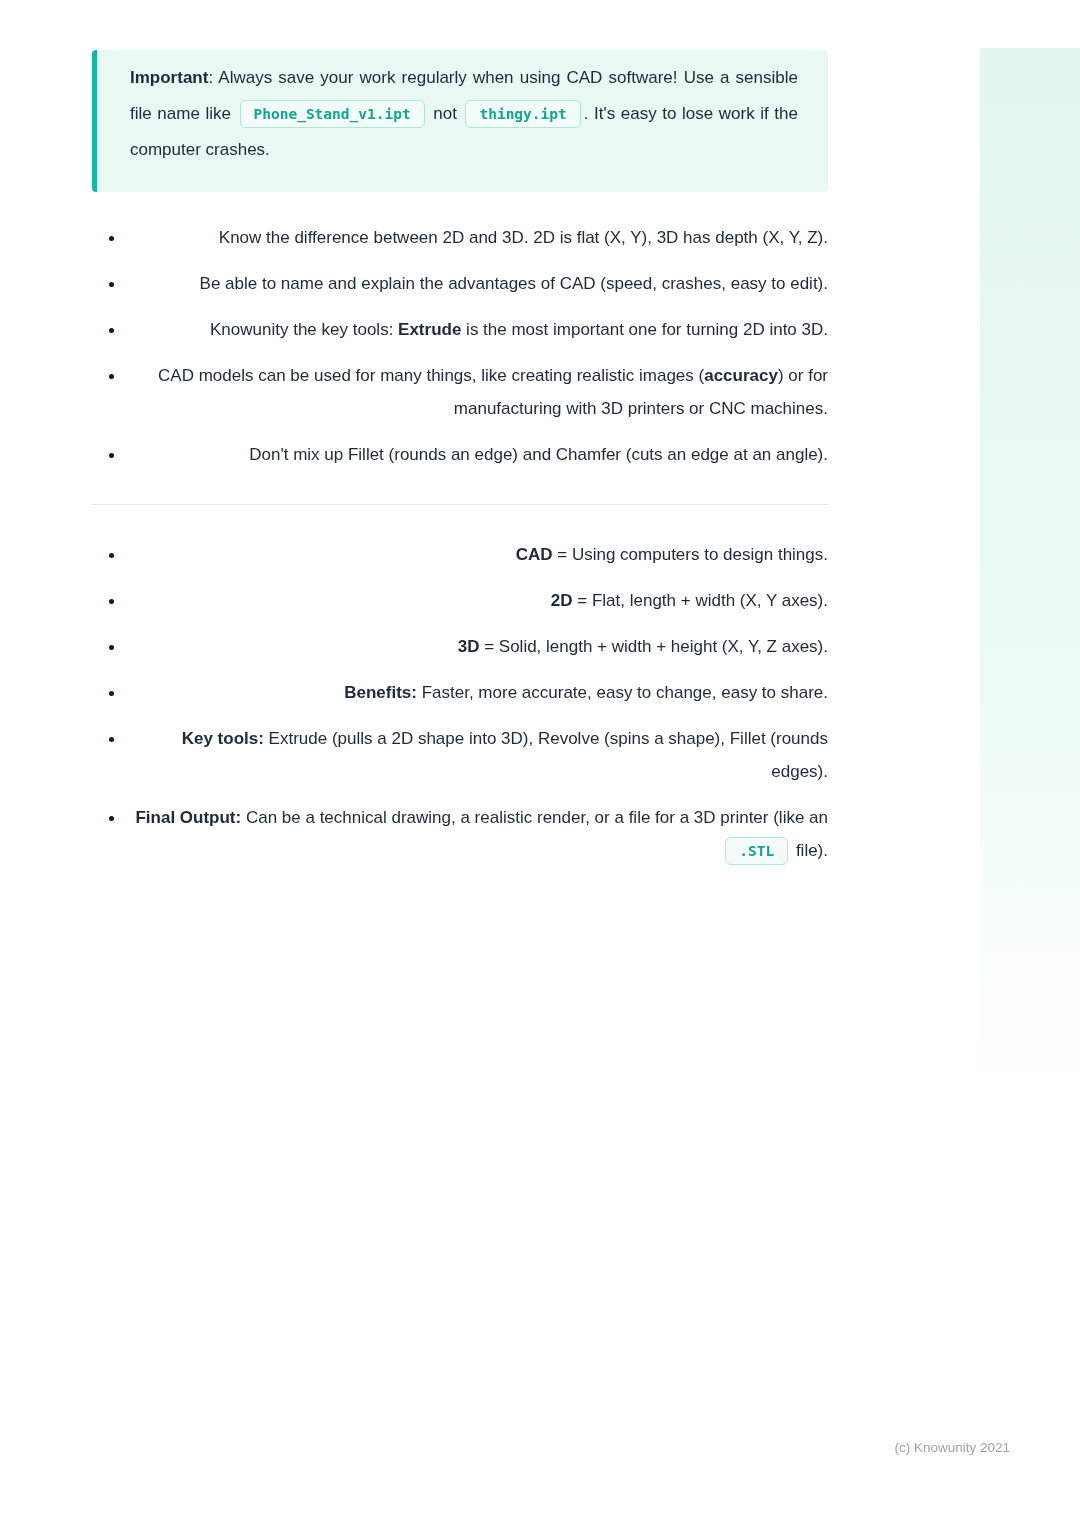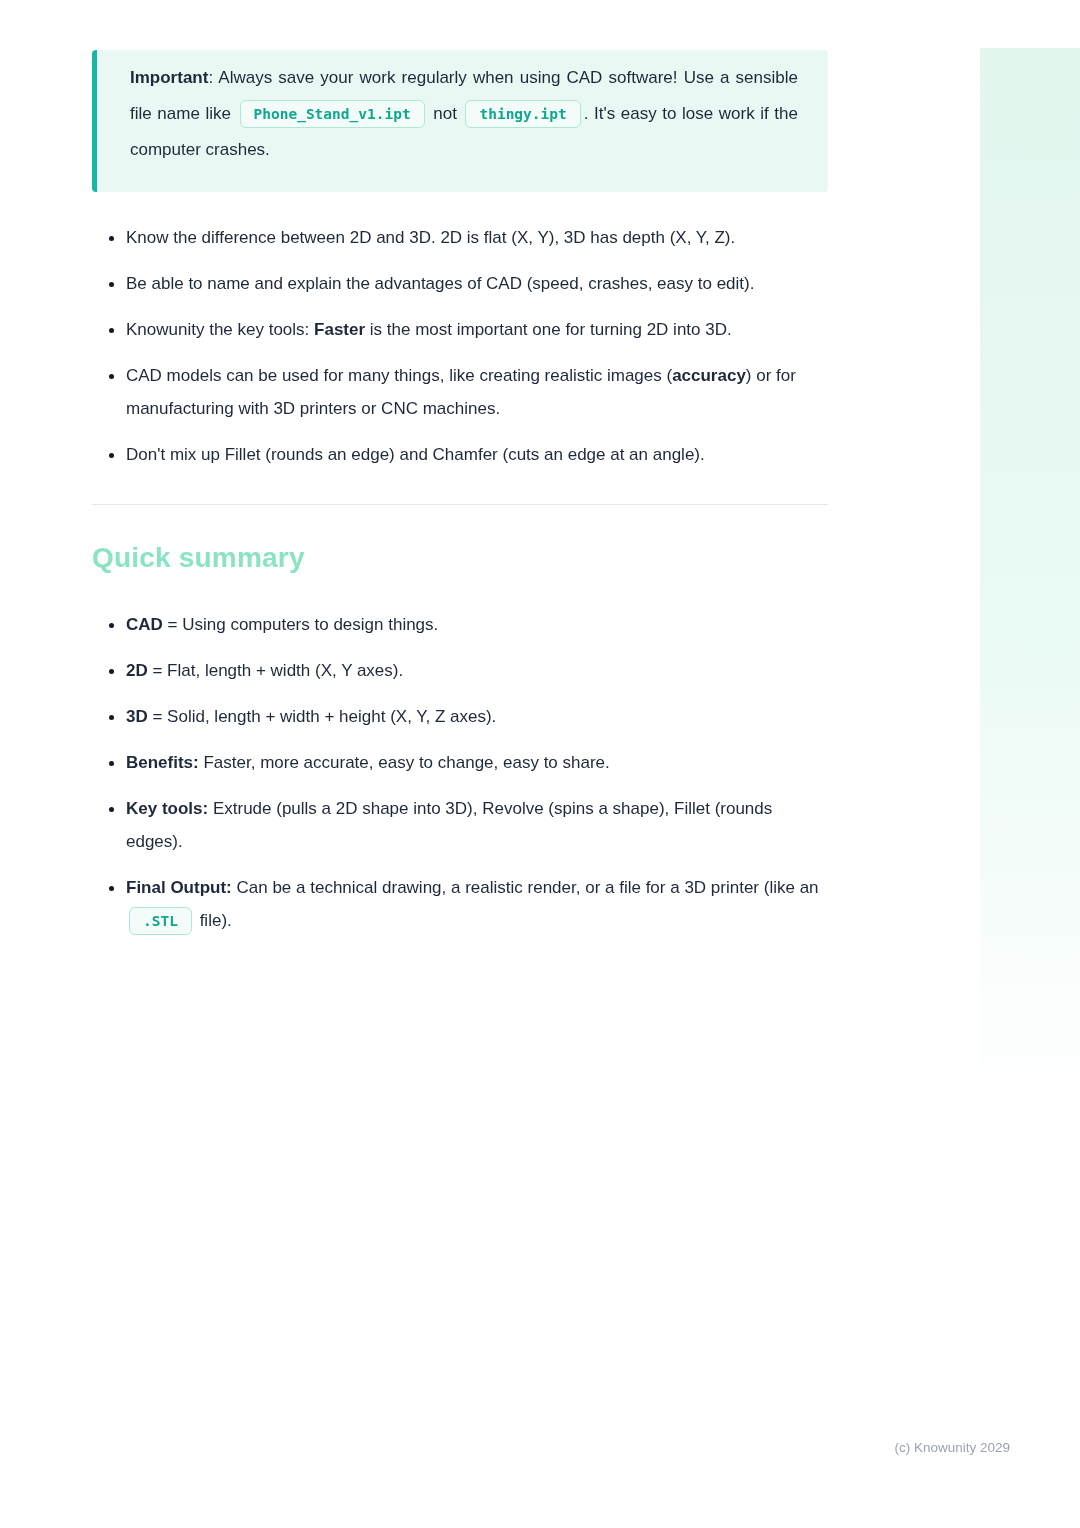--- a/index.html
+++ b/index.html
@@ -63,20 +63,21 @@
   ul.bullets {
     margin-top: 29px;
     padding-left: 33px;
     font-size: 17px;
     line-height: 33px;
     list-style: disc;
   }
   ul.bullets li {
     margin-bottom: 13px;
     padding-left: 1px;
+    text-align: right;
   }
   ul.bullets li::marker { color: #111827; font-size: 15px; }
   hr.divider {
     border: none;
     border-top: 1px solid #e5e7eb;
     margin: 33px 0 0 0;
     width: 736px;
   }
   h2.section-heading {
     margin-top: 36px;
@@ -104,35 +105,34 @@
 
   <div class="content">
 
     <div class="callout">
       <p class="callout-text"><strong>Important</strong><span>: Always save your work regularly when using CAD software! Use a sensible file name like </span><code class="chip">Phone_Stand_v1.ipt</code><span> not </span><code class="chip">thingy.ipt</code><span>. It's easy to lose work if the computer crashes.</span></p>
     </div>
 
     <ul class="bullets">
         <li><span>Know the difference between 2D and 3D. 2D is flat (X, Y), 3D has depth (X, Y, Z).</span></li>
         <li><span>Be able to name and explain the advantages of CAD (speed, crashes, easy to edit).</span></li>
-        <li><span>Knowunity the key tools: </span><strong>Faster</strong><span> is the most important one for turning 2D into 3D.</span></li>
+        <li><span>Knowunity the key tools: </span><strong>Extrude</strong><span> is the most important one for turning 2D into 3D.</span></li>
         <li><span>CAD models can be used for many things, like creating realistic images (</span><strong>accuracy</strong><span>) or for manufacturing with 3D printers or CNC machines.</span></li>
         <li><span>Don't mix up Fillet (rounds an edge) and Chamfer (cuts an edge at an angle).</span></li>
       </ul>
 
     <hr class="divider">
 
-    <h2 class="section-heading">Quick summary</h2>
 
     <ul class="bullets summary">
         <li><strong>CAD</strong><span> = Using computers to design things.</span></li>
         <li><strong>2D</strong><span> = Flat, length + width (X, Y axes).</span></li>
         <li><strong>3D</strong><span> = Solid, length + width + height (X, Y, Z axes).</span></li>
         <li><strong>Benefits:</strong><span> Faster, more accurate, easy to change, easy to share.</span></li>
         <li><strong>Key tools:</strong><span> Extrude (pulls a 2D shape into 3D), Revolve (spins a shape), Fillet (rounds edges).</span></li>
         <li><strong>Final Output:</strong><span> Can be a technical drawing, a realistic render, or a file for a 3D printer (like an </span><code class="chip">.STL</code><span> file).</span></li>
       </ul>
 
   </div>
 
-  <div class="footer">(c) Knowunity 2029</div>
+  <div class="footer">(c) Knowunity 2021</div>
 
 </div>
 
 </body></html>

